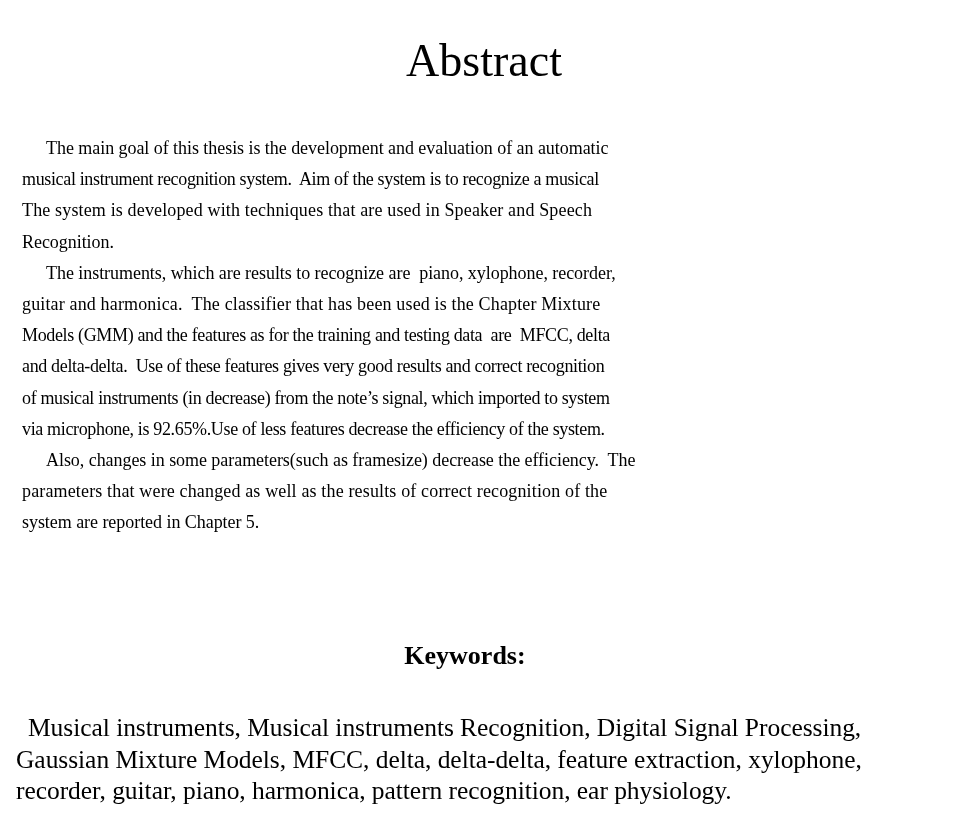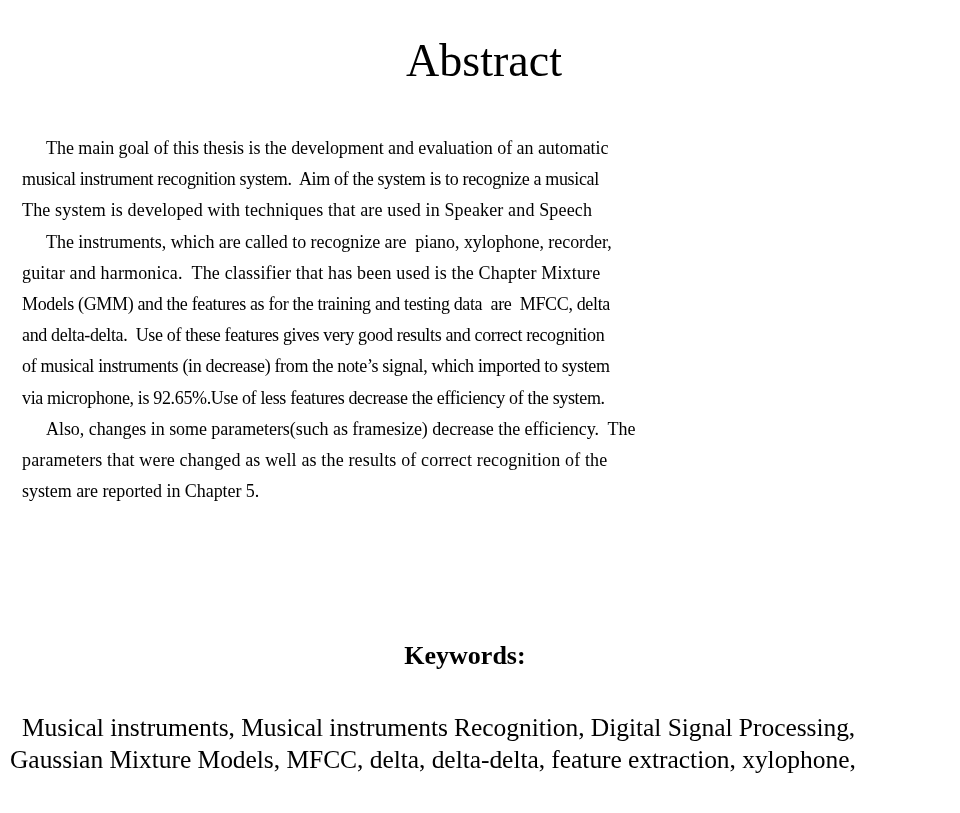--- a/index.html
+++ b/index.html
@@ -76,21 +76,21 @@
     font-weight: 700;
     white-space: pre;
     padding-right: 30px;
     box-sizing: border-box;
   }
 
   
   .keywords-body {
     position: absolute;
     top: 712px;
-    left: 10px;
+    left: 16px;
     width: 936px;
   }
 
   .kw-line {
     display: block;
     font-size: 25.5px;
     line-height: 31.5px;
     height: 31.5px;
     white-space: pre;
     letter-spacing: -0.05px;
@@ -104,31 +104,33 @@
 <body>
 
 <div class="page">
 
   <h1 class="doc-title">Abstract</h1>
 
   <div class="abstract-body">
     <span class="body-line indent">The main goal of this thesis is the development and evaluation of an automatic</span>
     <span class="body-line t-tight">musical instrument recognition system.  Aim of the system is to recognize a musical</span>
     <span class="body-line t-loose">The system is developed with techniques that are used in Speaker and Speech</span>
-    <span class="body-line indent">The instruments, which are called to recognize are  piano, xylophone, recorder,</span>
+    <span class="body-line">Recognition.</span>
+    <span class="body-line indent">The instruments, which are results to recognize are  piano, xylophone, recorder,</span>
     <span class="body-line t-loose">guitar and harmonica.  The classifier that has been used is the Chapter Mixture</span>
     <span class="body-line t-tight">Models (GMM) and the features as for the training and testing data  are  MFCC, delta</span>
     <span class="body-line t-tight">and delta-delta.  Use of these features gives very good results and correct recognition</span>
     <span class="body-line t-tight">of musical instruments (in decrease) from the note’s signal, which imported to system</span>
     <span class="body-line t-tight">via microphone, is 92.65%.Use of less features decrease the efficiency of the system.</span>
     <span class="body-line indent">Also, changes in some parameters(such as framesize) decrease the efficiency.  The</span>
     <span class="body-line t-loose">parameters that were changed as well as the results of correct recognition of the</span>
     <span class="body-line">system are reported in Chapter 5.</span>
   </div>
 
   <div class="keywords-heading">Keywords:</div>
 
   <div class="keywords-body">
     <span class="kw-line indent">Musical instruments, Musical instruments Recognition, Digital Signal Processing,</span>
     <span class="kw-line">Gaussian Mixture Models, MFCC, delta, delta-delta, feature extraction, xylophone,</span>
+    <span class="kw-line">recorder, guitar, piano, harmonica, pattern recognition, ear physiology.</span>
   </div>
 
 </div>
 
 </body></html>

